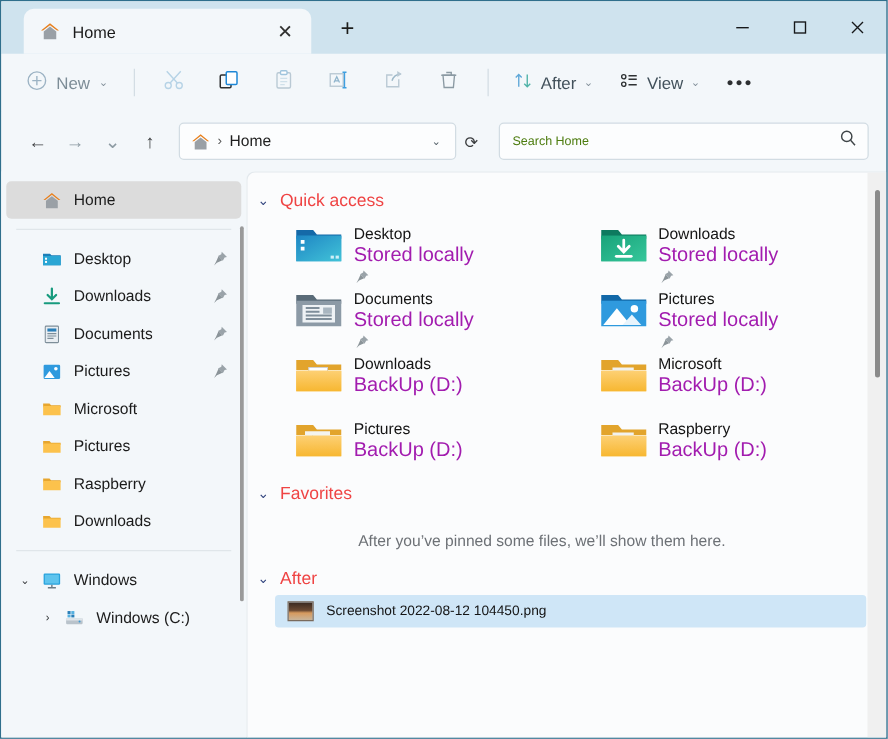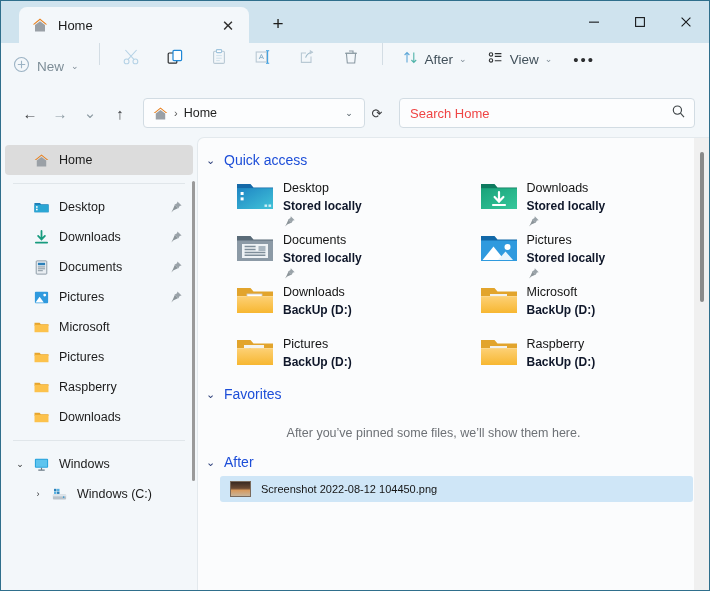--- a/index.html
+++ b/index.html
@@ -46,22 +46,22 @@
     display: flex; align-items: center; justify-content: center;
     font-size: 19px; color: #1d1d1b; font-weight: 300;
   }
   .wincontrols { position: absolute; right: 0; top: 0; display: flex; height: 42px; }
   .wc { width: 46px; height: 42px; display: flex; align-items: center; justify-content: center; color: #16181a; }
 
   
   .toolbar {
     height: 46px; flex: 0 0 46px;
     background: #f3f7fa;
-    display: flex; 
-    padding: 0 4px;
+    display: flex; align-items: center;
+    padding: 0 12px;
     gap: 2px;
   }
   .tb-new {
     display: flex; align-items: center; gap: 7px;
     padding: 6px 10px 6px 8px; border-radius: 5px;
     color: #7d8d97; font-size: 13.5px;
   }
   .tb-btn {
     width: 42px; height: 32px; border-radius: 5px;
     display: flex; align-items: center; justify-content: center;
@@ -96,21 +96,21 @@
   .crumb-home { width: 17px; height: 17px; position: relative; flex: 0 0 17px; }
   .crumb-sep { color: #555; font-size: 11px; margin: 0 6px 0 5px; }
   .crumb-text { font-size: 12.5px; color: #1f1f1f; flex: 1; }
   .crumb-caret { width: 22px; text-align: center; font-size: 9px; color: #4a5760; }
   .refresh { width: 24px; text-align: center; font-size: 13px; color: #3a3c3e; }
   .searchbox {
     flex: 1; height: 30px; margin-left: 10px;
     background: #fcfdfe; border: 1px solid #d2dce3; border-radius: 4px;
     display: flex; align-items: center; padding: 0 8px 0 10px;
   }
-  .search-ph { flex: 1; font-size: 13px; color: #ef4444; }
+  .search-ph { flex: 1; font-size: 10px; color: #4d7c0f; }
 
   
   .body { flex: 1; display: flex; min-height: 0; background: #f3f7fa; }
 
   
   .sidebar {
     width: 196px; flex: 0 0 196px;
     background: #f3f7fa;
     padding-top: 8px;
     overflow: hidden;
@@ -157,32 +157,32 @@
     position: absolute; right: 5px; top: 14px;
     width: 4px; height: 150px; background: #8a8a8a; border-radius: 2px;
   }
   .pane { padding: 10px 0 0 0; height: 100%; }
 
   .group-header {
     display: flex; align-items: center; gap: 7px;
     padding: 4px 0 4px 8px; margin-bottom: 2px;
   }
   .group-chev { font-size: 11px; color: #2b3e7a; width: 11px; }
-  .group-title { font-size: 14px; color: #1d4ed8; }
+  .group-title { font-size: 14px; color: #ef4444; }
 
   .grid { display: flex; flex-wrap: wrap; padding-left: 24px; }
   .cell {
     width: 50%; height: 52px;
     display: flex; align-items: flex-start;
     padding: 4px 0 0 14px;
   }
   .cell-icon { width: 38px; height: 34px; flex: 0 0 38px; margin-right: 9px; position: relative; margin-top: 1px; }
   .cell-txt { min-width: 0; padding-top: 0px; }
   .cell-name { font-size: 12.5px; color: #141414; white-space: nowrap; line-height: 15px; }
-  .cell-sub { font-size: 12px; color: #0f172a; white-space: nowrap; line-height: 15px; font-weight: bold; }
+  .cell-sub { font-size: 16px; color: #a21caf; white-space: nowrap; line-height: 15px; }
   .cell-pin { margin-top: 1px; }
 
   .empty-msg {
     text-align: center; font-size: 12.5px; color: #6d7176;
     padding: 18px 40px 10px 0;
   }
   .recent-row {
     display: flex; align-items: center; gap: 10px;
     height: 26px; margin: 2px 16px 0 22px;
     padding-left: 10px; border-radius: 3px;

